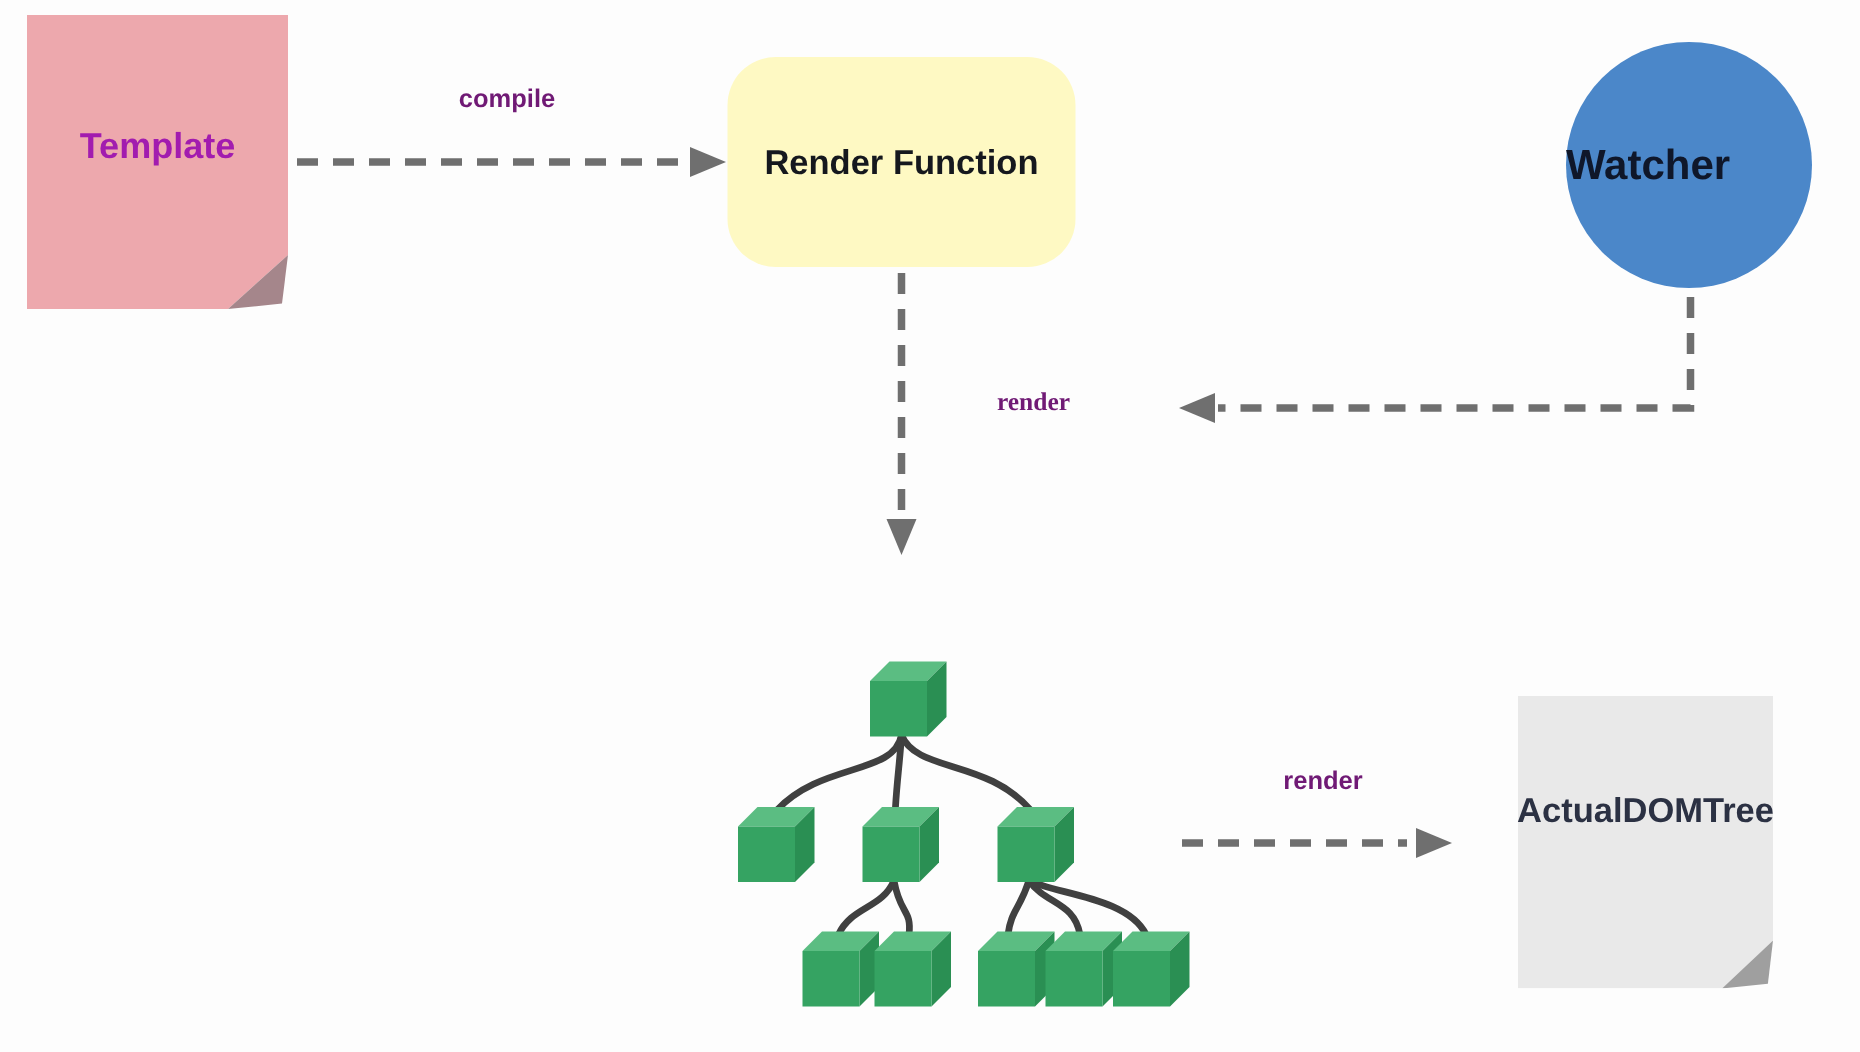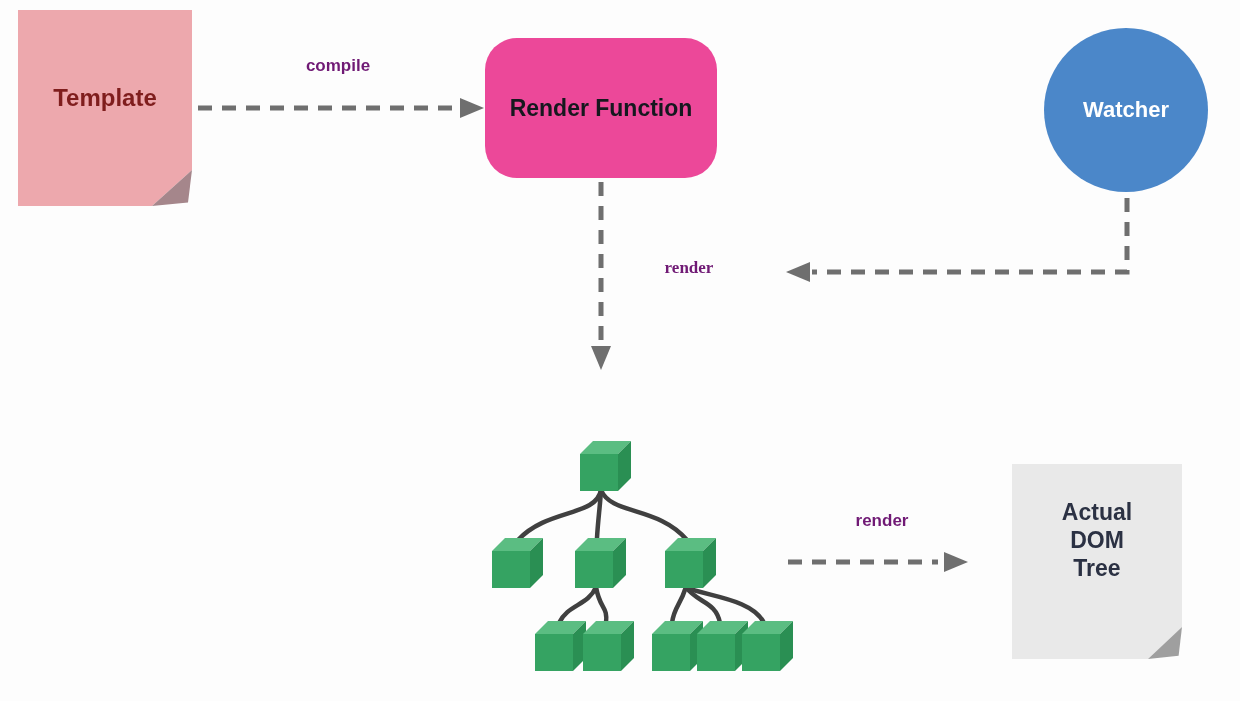--- a/index.html
+++ b/index.html
@@ -39,52 +39,52 @@
   }
 
   
   .template-note { position:absolute; left:18px; top:10px; width:174px; height:196px; }
   .note-bg {
     position:absolute; inset:0; background:#eda8ad;
     clip-path:polygon(0 0, 100% 0, 100% calc(100% - 36px), calc(100% - 40px) 100%, 0 100%);
   }
   .template-note .note-label {
     position:absolute; inset:0; display:flex; align-items:center; justify-content:center;
-    padding-bottom:20px; font-weight:bold; font-size:24px; color:#7f1d1d;
+    padding-bottom:20px; font-weight:bold; font-size:24px; color:#a21caf;
   }
   .fold { position:absolute; right:0; bottom:0; }
   .fold-pink {
     width:40px; height:36px; background:#a5868b;
     clip-path:polygon(0 100%, 100% 0, 90% 90%);
   }
 
   
   .rf-box {
     position:absolute; left:485px; top:38px; width:232px; height:140px;
-    background:#ec4899; border-radius:32px;
+    background:#fef9c3; border-radius:32px;
     display:flex; align-items:center; justify-content:center;
     font-weight:bold; font-size:23px; color:#15181e;
   }
 
   
   .watcher-circle {
     position:absolute; left:1044px; top:28px; width:164px; height:164px;
     background:#4b87c9; border-radius:50%;
-    display:flex; align-items:center; justify-content:center;
-    font-weight:bold; font-size:22px; color:#ffffff;
+    display:flex; align-items:center; 
+    font-weight:bold; font-size:28px; color:#0f172a;
   }
 
   
   .actual-page { position:absolute; left:1012px; top:464px; width:170px; height:195px; }
   .page-bg {
     position:absolute; inset:0; background:#e9e9e9;
     clip-path:polygon(0 0, 100% 0, 100% calc(100% - 32px), calc(100% - 34px) 100%, 0 100%);
   }
   .page-lines {
-    position:absolute; inset:0; display:flex; flex-direction:column;
+    position:absolute; inset:0; display:flex; 
     align-items:center; justify-content:center; padding-bottom:43px;
     font-weight:bold; font-size:23px; line-height:28px; color:#2b3143; text-align:center;
   }
   .fold-gray {
     width:34px; height:32px; background:#9f9f9f;
     clip-path:polygon(0 100%, 100% 0, 90% 90%);
   }
 </style>
 </head>
 <body>

